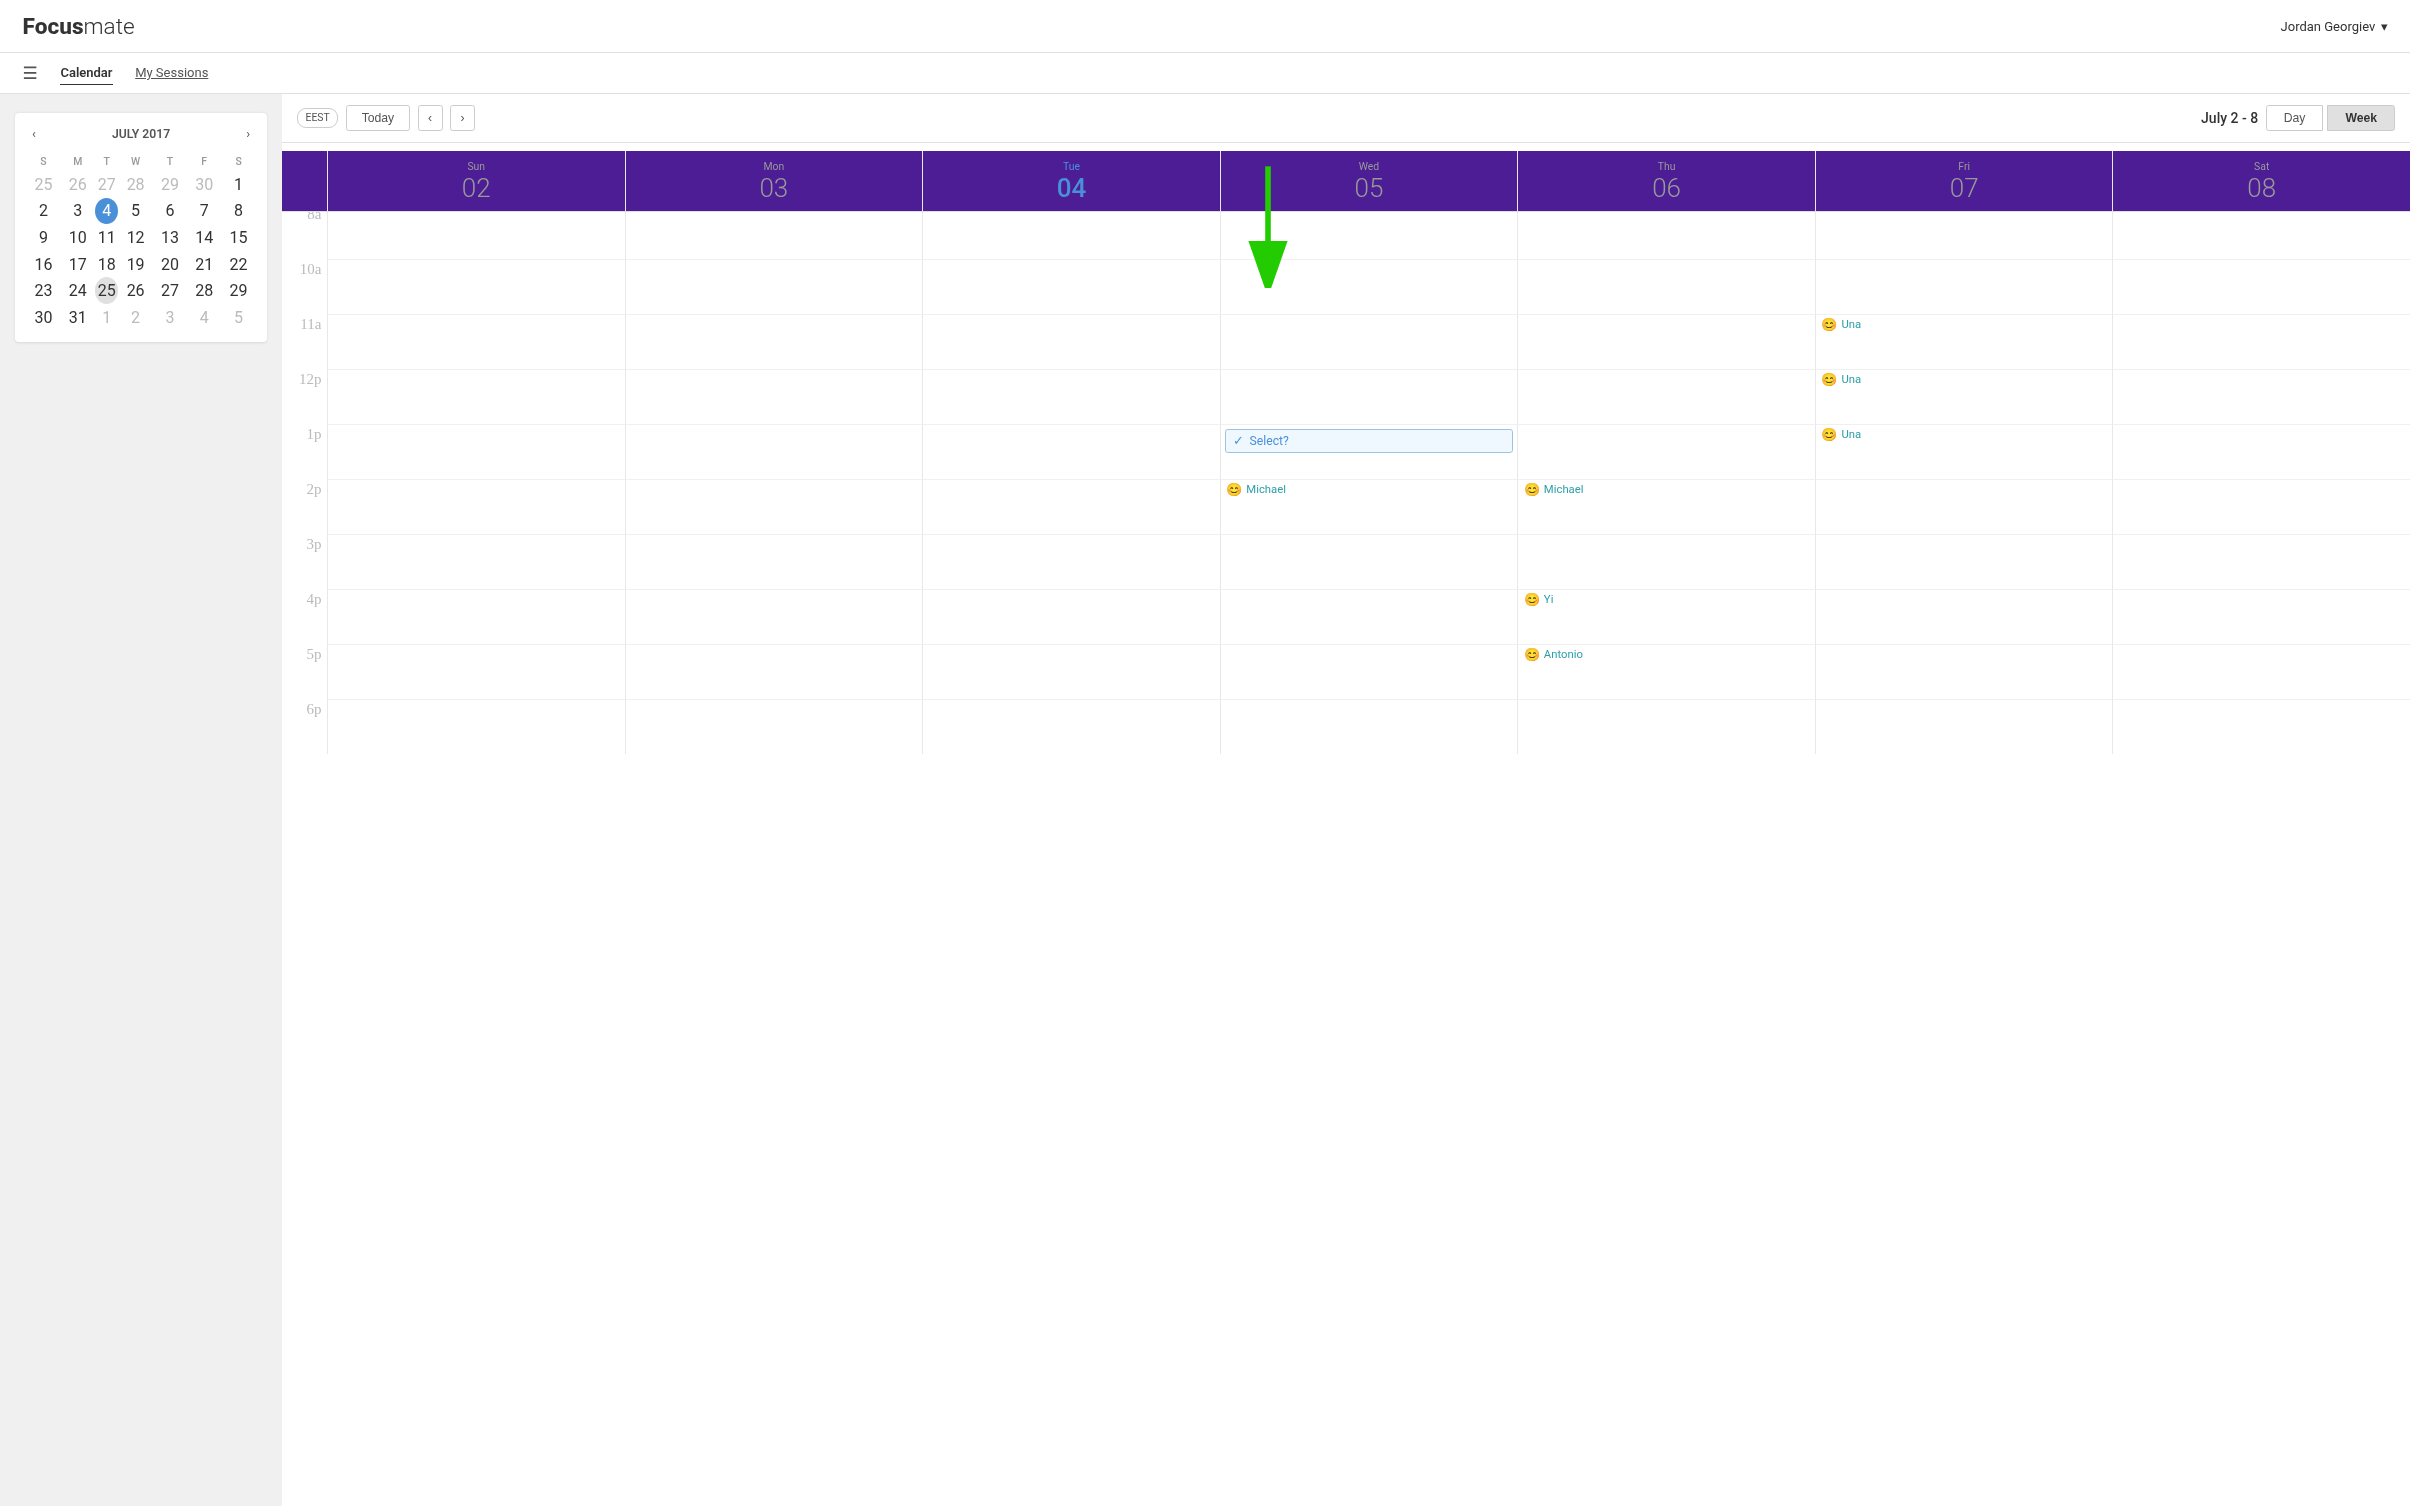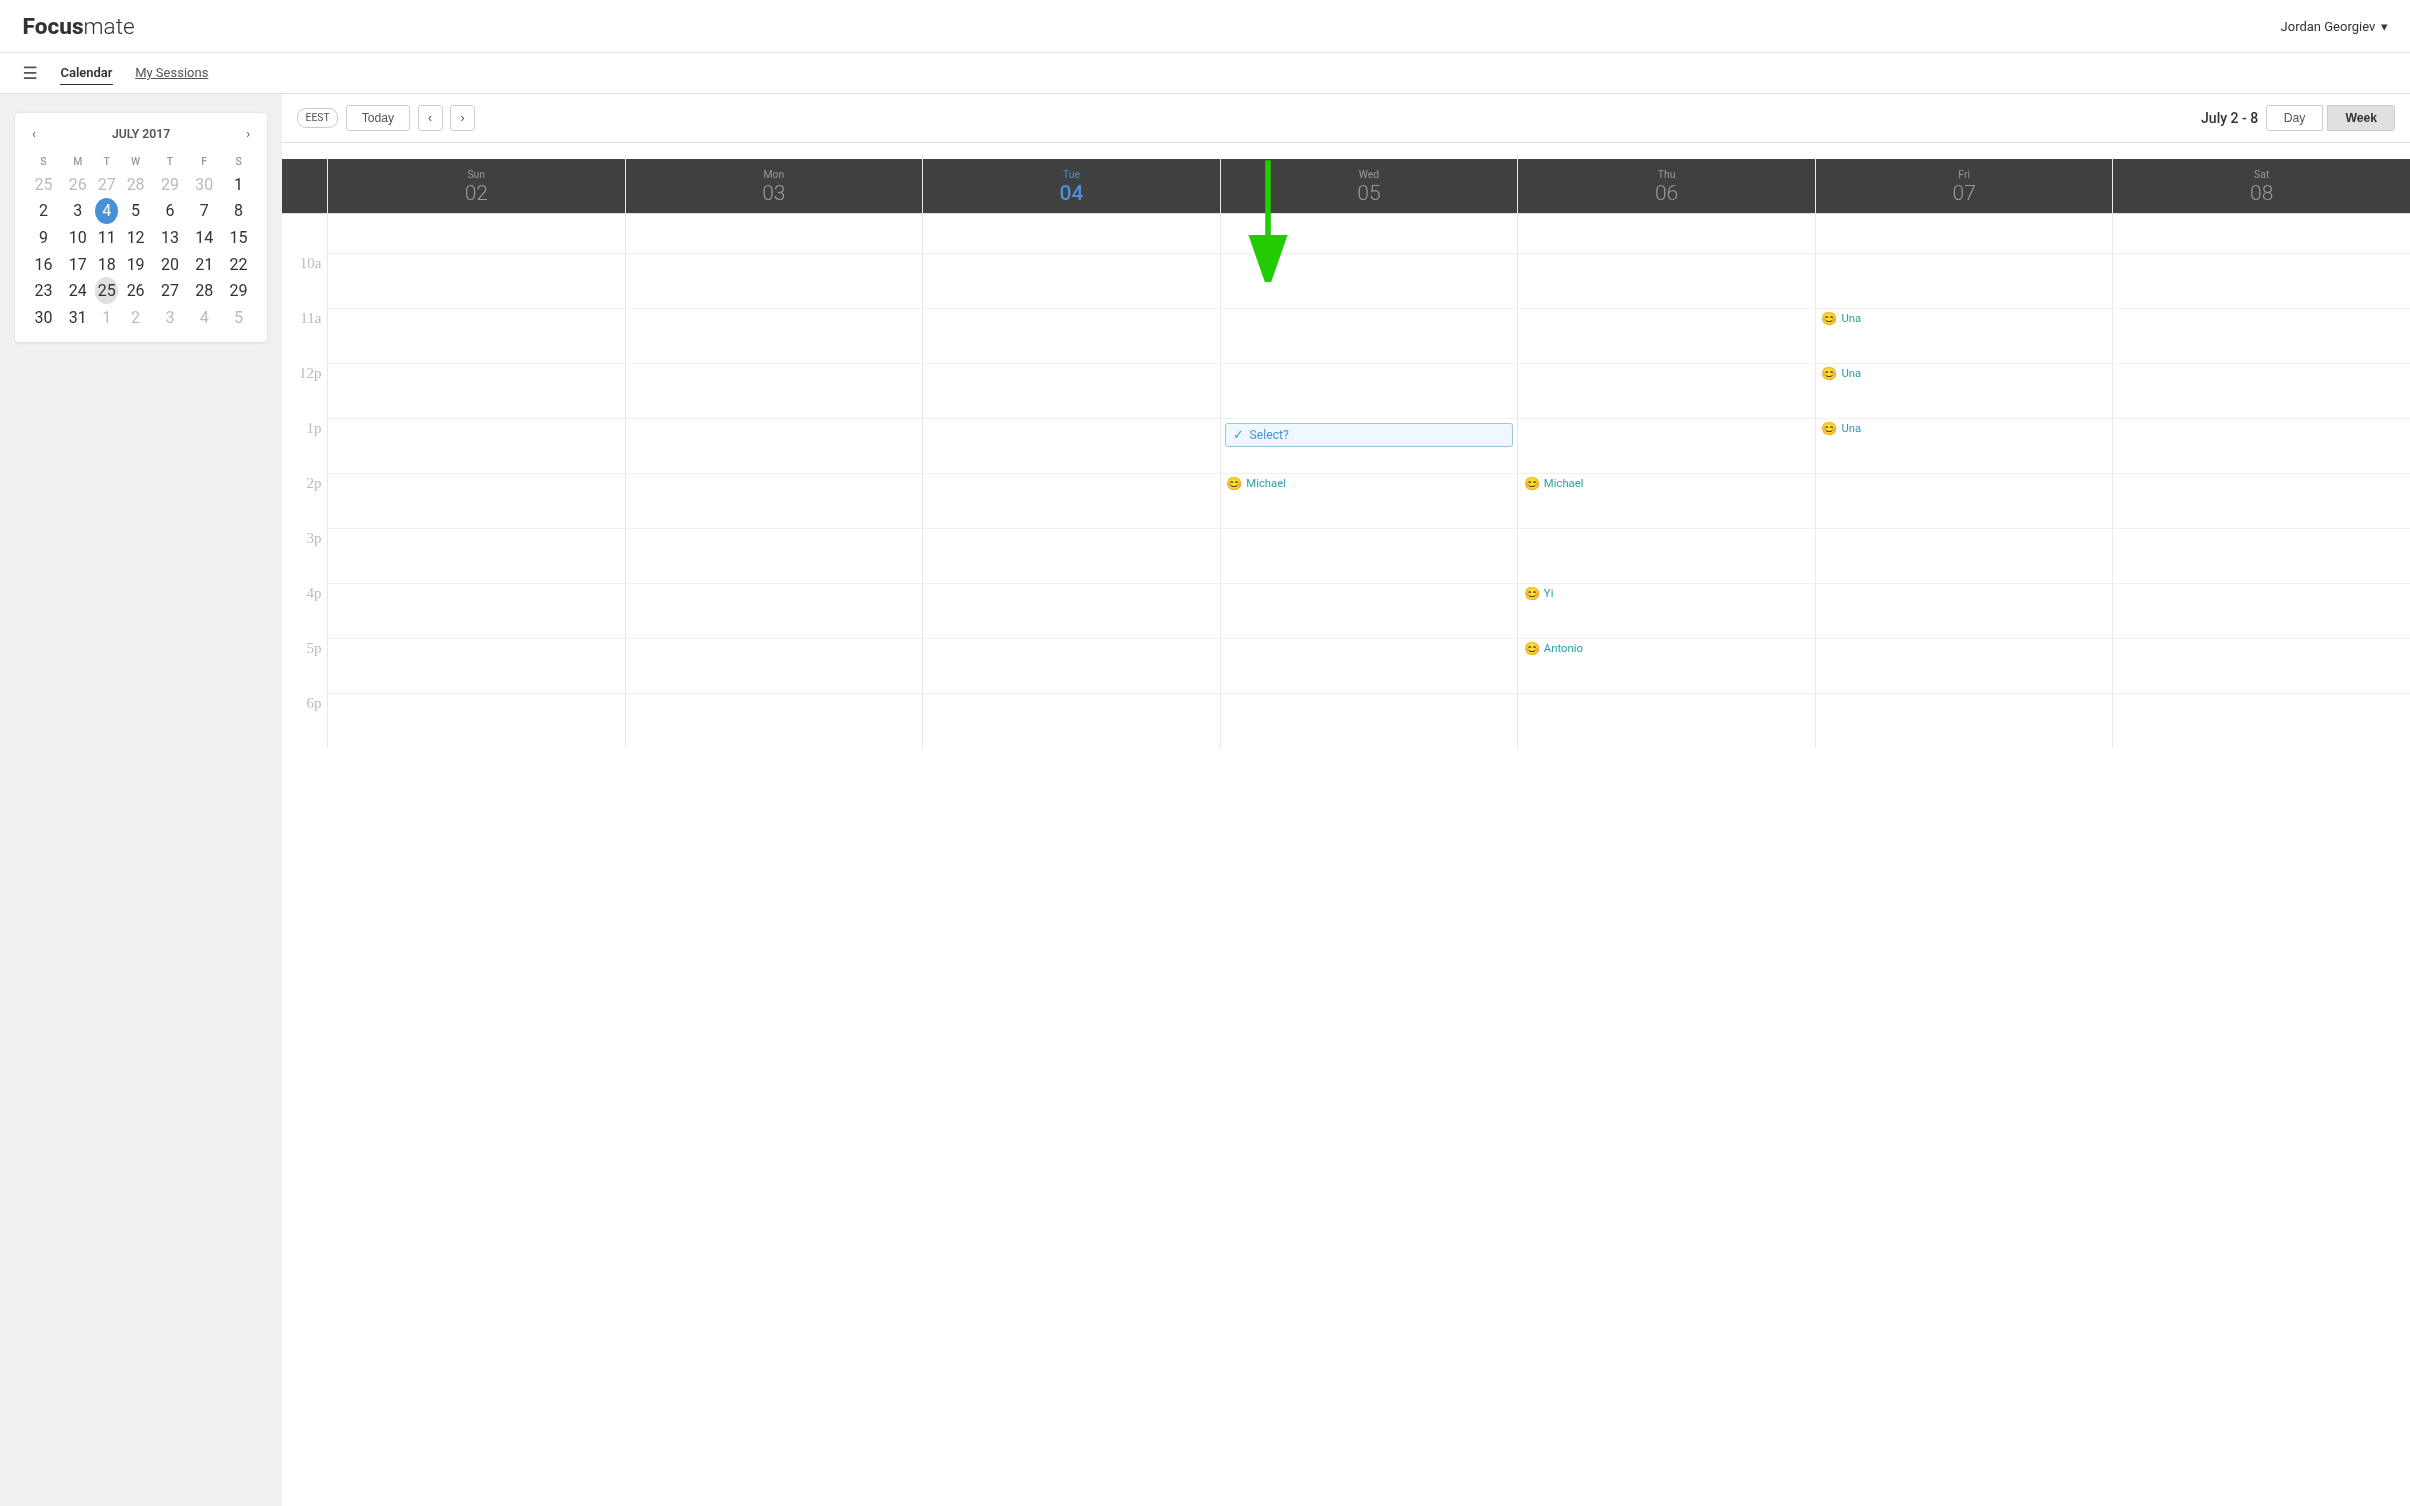--- a/index.html
+++ b/index.html
@@ -43,25 +43,25 @@
     .nav-btn { padding: 4.7px 9.4px; border: 0.9px solid #ccc; background: #fff; border-radius: 2.8px; cursor: pointer; font-size: 12.2px; color: #555; }
     .date-range-label { flex: 1; text-align: right; font-size: 14px; font-weight: 500; color: #333; }
     .view-btns { display: flex; gap: 4px; margin-left: auto; }
     .view-btn { padding: 4.7px 17px; border: 0.9px solid #ccc; background: #fff; cursor: pointer; font-size: 12.2px; color: #555; }
     .view-btn:first-child { border-radius: 2.8px 0 0 2.8px; }
     .view-btn:last-child { border-radius: 0 2.8px 2.8px 0; background: #e0e0e0; color: #333; font-weight: 600; }
 
     
     .cal-grid-wrap { overflow-y: auto; height: calc(100vh - 160px); }
     .cal-grid { display: flex; flex-direction: column; }
-    .cal-header-row { display: grid; grid-template-columns: 45px repeat(7, 1fr); border-bottom: 0.9px solid #e0e0e0; position: sticky; top: 16px; background: #404040; z-index: 10; }
+    .cal-header-row { display: grid; grid-template-columns: 45px repeat(7, 1fr); border-bottom: 0.9px solid #e0e0e0; position: sticky; top: 8px; background: #4c1d95; z-index: 10; }
     .cal-header-cell { padding: 9.4px 7.5px 7.5px; text-align: center; border-left: 0.9px solid #e8e8e8; }
     .cal-header-cell:first-child { border-left: none; }
     .day-name { font-size: 10.4px; color: #999; text-transform: none; }
-    .day-num { font-size: 21px; font-weight: 300; color: #999; }
+    .day-num { font-size: 26px; font-weight: 300; color: #999; }
     .day-num.today { color: #4a90d9; font-weight: 500; }
     .time-row { display: grid; grid-template-columns: 45px repeat(7, 1fr); min-height: 55px; }
     .time-label { font-size: 15px; color: #bbb; padding: 3.8px 5.6px 0 0; text-align: right; padding-top: 1.9px; font-family: Liberation Serif, serif; }
     .time-cell { border-left: 0.9px solid #e8e8e8; border-top: 0.9px solid #f0f0f0; position: relative; cursor: pointer; }
 
     
     .event { padding: 1.9px 5.6px; font-size: 11.3px; display: flex; align-items: center; gap: 3.8px; cursor: pointer; }
     .event.una { color: #2b9fa8; }
     .event.michael { color: #2b9fa8; }
     .event.yi { color: #2b9fa8; }

